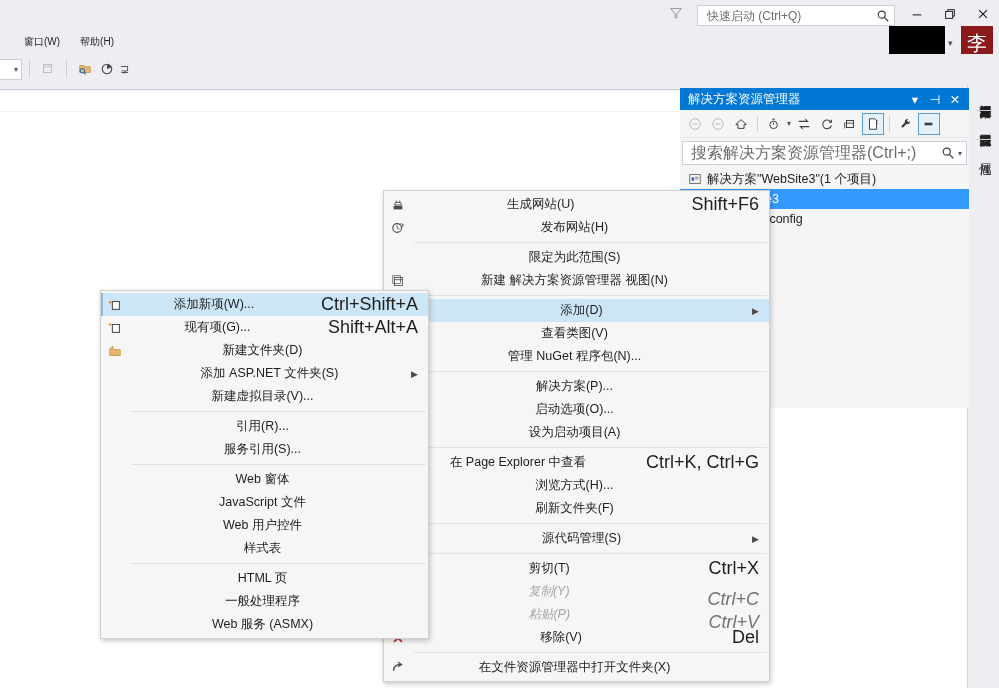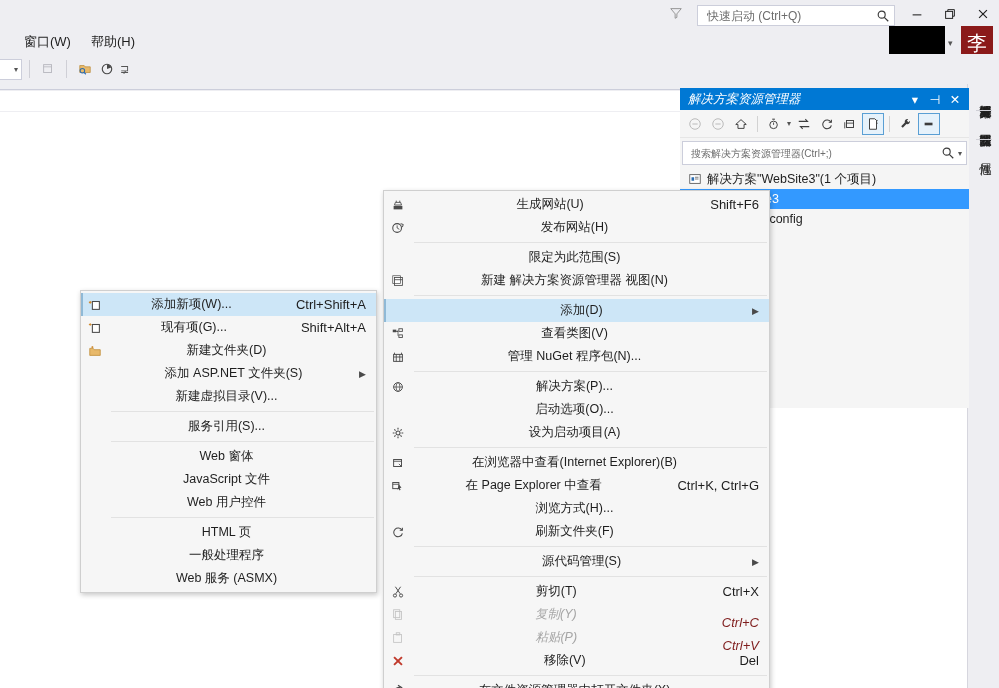--- a/index.html
+++ b/index.html
@@ -30,21 +30,21 @@
     border: none; outline: none; background: transparent; flex: 1;
     font-family: "Liberation Sans", sans-serif; font-size: 12px; color: #6d6d6d;
   }
   .quick-launch input::placeholder { color: #6d6d6d; opacity: 1; }
   .ql-search { width: 14px; height: 14px; color: #4d4d4d; }
   .winbtns { position: absolute; right: 0; top: 0; display: flex; }
   .winbtn { width: 33px; height: 28px; display: flex; align-items: center; justify-content: center; color: #1e1e1e; }
 
   
   .menubar { position: absolute; left: 0; top: 30px; height: 24px; display: flex; align-items: center; padding-left: 14px; }
-  .menubar .mi { padding: 2px 10px; font-size: 13px; color: #1e1e1e; }
+  .menubar .mi { padding: 2px 10px; font-size: 10px; color: #1e1e1e; }
 
   
   .account { position: absolute; right: 42px; top: 26px; display: flex; align-items: center; gap: 3px; }
   .account-box { width: 56px; height: 34px; background: #000000; }
   .account-caret { width: 9px; color: #555; font-size: 9px; }
   .user-avatar {
     position: absolute; right: 6px; top: 26px; width: 32px; height: 34px;
     background: #8b1a1a; color: #ffffff; display: flex; align-items: center; justify-content: center;
     font-size: 20px; font-family: "DejaVu Sans", sans-serif;
   }
@@ -69,53 +69,53 @@
     font-size: 12px; color: #1e1e1e; padding: 8px 0 8px 0;
     letter-spacing: 0px; margin: 0 auto; width: 20px; white-space: nowrap;
   }
   .vtab-wrap { display: flex; flex-direction: column; align-items: center; padding-top: 4px; }
   .vtab-sep { width: 16px; height: 1px; background: #cfcfd6; margin: 6px 0; }
 
   
   .solexp { position: absolute; left: 680px; top: 88px; width: 289px; height: 320px; background: #f5f5f5; }
   .se-title {
     height: 22px; background: #0078d4; color: #ffffff; display: flex; align-items: center;
-    padding: 0 4px 0 8px; font-size: 12.5px; font-style: italic;
+    padding: 0 4px 0 8px; font-size: 12.5px;
   }
   .se-title .t { flex: 1; }
   .se-title .btn { width: 20px; height: 18px; display: flex; align-items: center; justify-content: center; color: #fff; }
   .se-toolbar { height: 28px; background: #f5f5f5; display: flex; align-items: center; padding: 0 4px; gap: 1px; border-bottom: 1px solid #e6e6e6; }
   .se-tb-btn { width: 22px; height: 22px; display: flex; align-items: center; justify-content: center; color: #3d3d3d; }
   .se-tb-btn.disabled { color: #b8b8b8; }
   .se-tb-btn.active { border: 1px solid #5a9fd4; background: #e6f2fb; }
   .se-tb-sep { width: 1px; height: 16px; background: #d2d2d2; margin: 0 4px; }
   .se-search { height: 24px; margin: 3px 2px 2px 2px; background: #ffffff; border: 1px solid #cccedb; display: flex; align-items: center; padding: 0 4px 0 6px; }
-  .se-search input { border: none; outline: none; flex: 1; background: transparent; font-family: "Liberation Sans", sans-serif; font-size: 10px; color: #6d6d6d; }
+  .se-search input { border: none; outline: none; flex: 1; background: transparent; font-family: "Liberation Sans", sans-serif; font-size: 16px; color: #6d6d6d; }
   .se-search input::placeholder { color: #6d6d6d; opacity: 1; }
   .se-tree { padding-top: 2px; }
   .se-node { height: 20px; display: flex; align-items: center; padding-left: 8px; font-size: 12.5px; gap: 5px; }
   .se-node.indent1 { padding-left: 26px; }
   .se-node.indent2 { padding-left: 44px; }
   .se-node.selected { background: #3399ff; color: #ffffff; }
 
   
   .ctxmenu {
     position: absolute; background: #f6f6f6; border: 1px solid #cfcfcf;
     box-shadow: 1px 2px 5px rgba(0,0,0,0.22);
     padding: 2px 0; font-size: 12.5px;
   }
   .cmi { display: flex; align-items: center; height: 23px; padding: 0 10px 0 0; white-space: nowrap; position: relative; }
   .cmi .ic { width: 28px; min-width: 28px; display: flex; align-items: center; justify-content: center; color: #4a4a4a; }
   .cmi .lbl { flex: 1; padding-left: 4px; text-align: center; }
-  .cmi .acc { color: #1e1e1e; padding-left: 26px; font-size: 13px; }
+  .cmi .acc { color: #1e1e1e; padding-left: 26px; font-size: 18px; }
   .cmi .arrow { width: 12px; color: #4a4a4a; font-size: 9px; text-align: right; }
   .cmi.hl { background: #cde6f7; }
   .cmi.hl::before { content: ""; position: absolute; left: 0; top: 0; bottom: 0; width: 2px; background: #8fb9d6; }
   .cmi.disabled { color: #a5a5a5; font-style: italic; }
-  .cmi.disabled .acc { color: #7f1d1d; margin-top: 16px; }
+  .cmi.disabled .acc { color: #737373; margin-top: 16px; }
   .cmi.disabled .ic { color: #c4c4c4; }
   .csep { height: 1px; background: #e2e2e2; margin: 3px 2px 3px 30px; }
 
   .icon-sm { width: 14px; height: 14px; display: block; }
   .red { color: #c0392b; }
 </style>
 </head>
 <body>
 
 <div id="app">
@@ -437,31 +437,20 @@
             <circle cx="8" cy="8" r="2.3" fill="none" stroke="#4a4a4a" stroke-width="1.2"></circle>
             <path d="M8 2v2M8 12v2M2 8h2M12 8h2M3.8 3.8l1.4 1.4M10.8 10.8l1.4 1.4M12.2 3.8l-1.4 1.4M5.2 10.8l-1.4 1.4" stroke="#4a4a4a" stroke-width="1.3"></path>
           </svg>
       </span>
       <span class="lbl">设为启动项目(A)</span>
       <span class="acc"></span>
     </div>
 
     <div class="csep"></div>
 
-    <div class="cmi">
-      <span class="ic">
-        <svg class="icon-sm" viewBox="0 0 16 16">
-            <rect x="3" y="4" width="9" height="8" fill="none" stroke="#4a4a4a" stroke-width="1.1"></rect>
-            <line x1="3" y1="6" x2="12" y2="6" stroke="#4a4a4a" stroke-width="1"></line>
-            <path d="M9 9l3 3" stroke="#4a4a4a" stroke-width="1"></path>
-          </svg>
-      </span>
-      <span class="lbl">在浏览器中查看(Internet Explorer)(B)</span>
-      <span class="acc"></span>
-    </div>
 
     <div class="cmi">
       <span class="ic">
         <svg class="icon-sm" viewBox="0 0 16 16">
             <rect x="2" y="4" width="7" height="7" fill="none" stroke="#4a4a4a" stroke-width="1.1"></rect>
             <line x1="2" y1="6" x2="9" y2="6" stroke="#4a4a4a" stroke-width="1"></line>
             <path d="M9 6l3 4-2 0.4 1 2-1.2 0.6-1-2-1.5 1.2z" fill="#4a4a4a"></path>
           </svg>
       </span>
       <span class="lbl">在 Page Explorer 中查看</span>
@@ -549,21 +538,21 @@
             <path d="M3 11c0-5 4-7 8-7" fill="none" stroke="#4a4a4a" stroke-width="1.5"></path>
             <polyline points="8,1.5 12,4 8,6.5" fill="none" stroke="#4a4a4a" stroke-width="1.5"></polyline>
           </svg>
       </span>
       <span class="lbl">在文件资源管理器中打开文件夹(X)</span>
       <span class="acc"></span>
     </div>
 
   </div>
 
-  <div class="ctxmenu" style="left:80px; top:290px; width:297px;">
+  <div class="ctxmenu" style="left:100px; top:290px; width:329px;">
 
     <div class="cmi hl">
       <span class="ic">
         <svg class="icon-sm" viewBox="0 0 16 16">
             <rect x="5" y="4" width="8" height="9" fill="#fff" stroke="#4a4a4a" stroke-width="1.2"></rect>
             <path d="M2.5 3.5v3M1 5h3" stroke="#d08a30" stroke-width="1.2"></path>
           </svg>
       </span>
       <span class="lbl">添加新项(W)...</span>
       <span class="acc">Ctrl+Shift+A</span>
@@ -598,20 +587,25 @@
     </div>
 
     <div class="cmi">
       <span class="ic"></span>
       <span class="lbl">新建虚拟目录(V)...</span>
       <span class="acc"></span>
     </div>
 
     <div class="csep"></div>
 
+    <div class="cmi">
+      <span class="ic"></span>
+      <span class="lbl">引用(R)...</span>
+      <span class="acc"></span>
+    </div>
 
     <div class="cmi">
       <span class="ic"></span>
       <span class="lbl">服务引用(S)...</span>
       <span class="acc"></span>
     </div>
 
     <div class="csep"></div>
 
     <div class="cmi">
@@ -625,20 +619,25 @@
       <span class="lbl">JavaScript 文件</span>
       <span class="acc"></span>
     </div>
 
     <div class="cmi">
       <span class="ic"></span>
       <span class="lbl">Web 用户控件</span>
       <span class="acc"></span>
     </div>
 
+    <div class="cmi">
+      <span class="ic"></span>
+      <span class="lbl">样式表</span>
+      <span class="acc"></span>
+    </div>
 
     <div class="csep"></div>
 
     <div class="cmi">
       <span class="ic"></span>
       <span class="lbl">HTML 页</span>
       <span class="acc"></span>
     </div>
 
     <div class="cmi">

